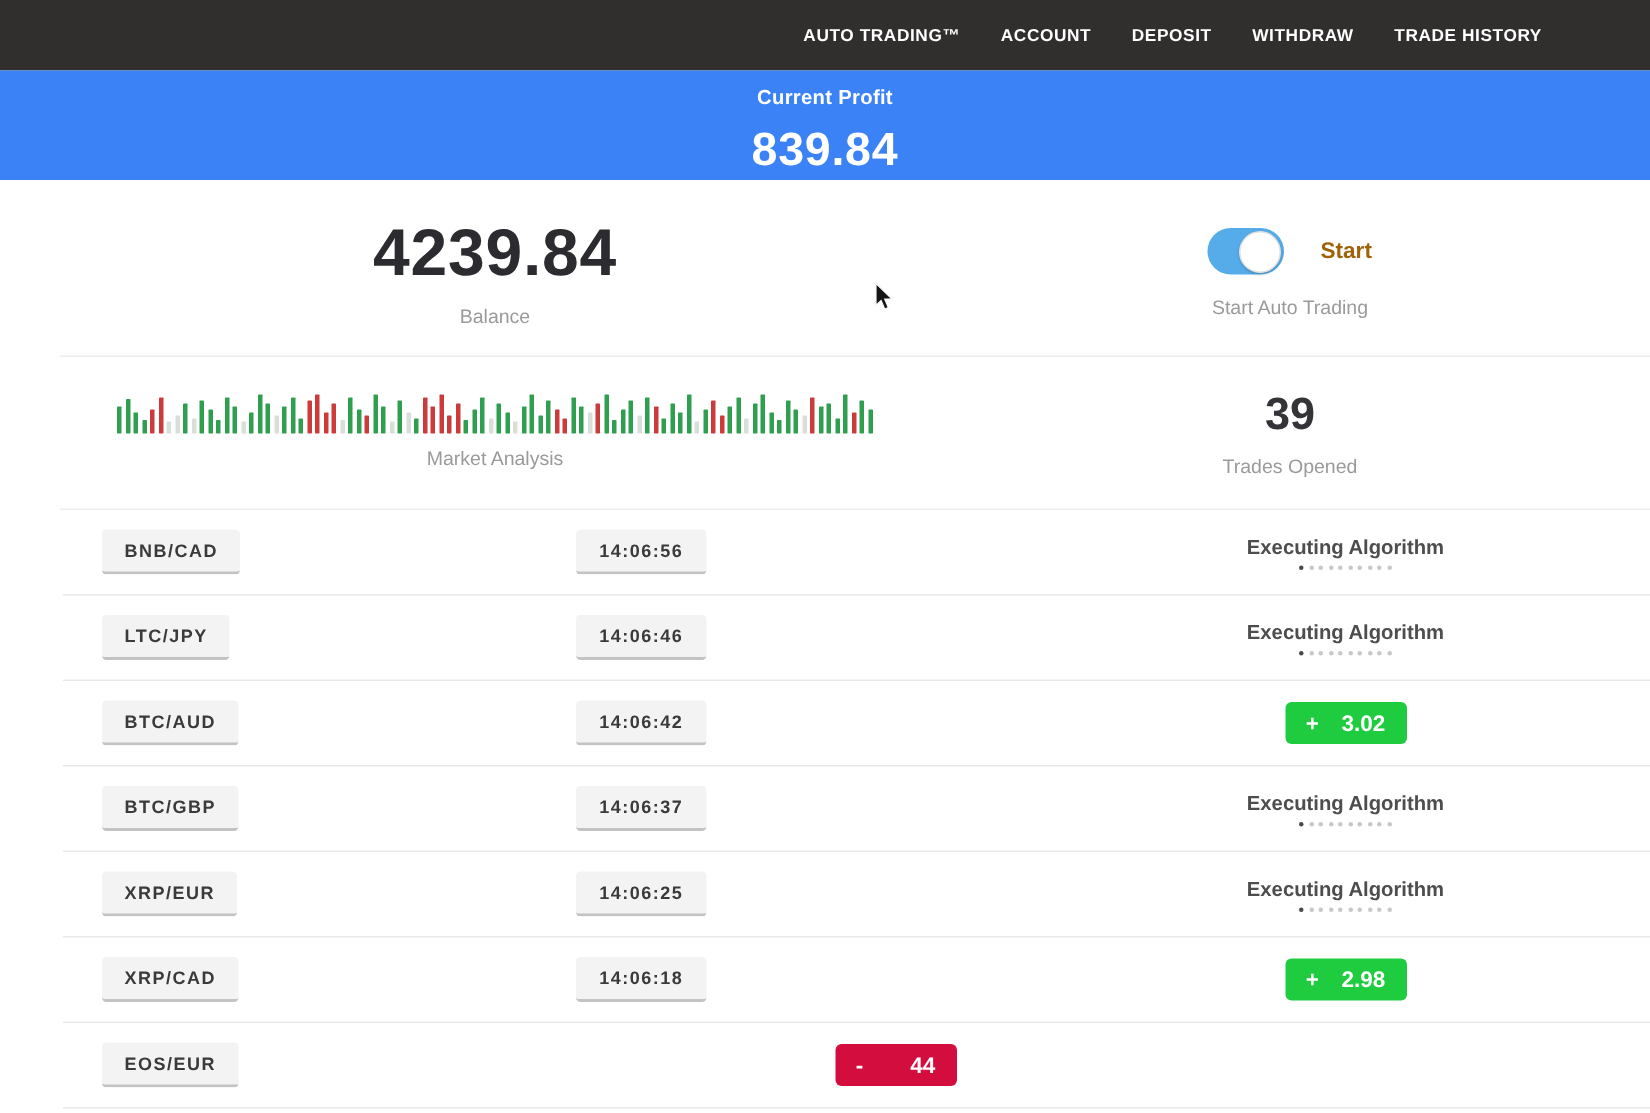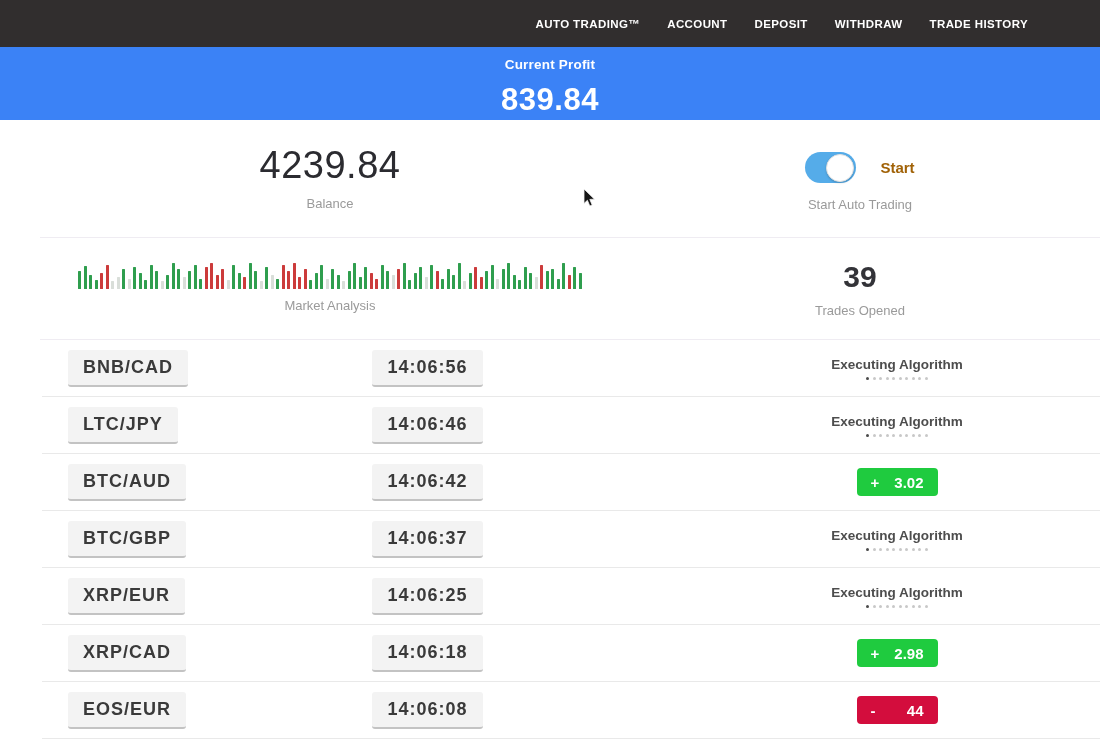--- a/index.html
+++ b/index.html
@@ -47,21 +47,21 @@
   .stats-left  { width: 600px; display: flex; flex-direction: column; align-items: center; }
   .stats-right { width: 500px; display: flex; flex-direction: column; align-items: center; }
 
   .section-1 { height: 118px; border-bottom: 1px solid #efecf2; margin-left: 40px; padding-top: 24px; }
   .section-2 { height: 102px; border-bottom: 1px solid #efecf2; margin-left: 40px; padding-top: 22px; }
   .section-1 .stats-left { width: 580px; }   
   .section-1 .stats-right { width: 480px; }
   .section-2 .stats-left { width: 580px; }
   .section-2 .stats-right { width: 480px; }
 
-  .big-value { font-size: 38px; font-weight: normal; color: #2b2b30; letter-spacing: 0.5px; }
+  .big-value { font-size: 44px; font-weight: bold; color: #2b2b30; letter-spacing: 0.5px; }
   .mid-value { font-size: 30px; font-weight: bold; color: #333338; }
   .stat-label { font-size: 13px; color: #9a9a9a; margin-top: 9px; }
 
   
   .toggle-wrap { display: flex; align-items: center; gap: 24px; margin-top: 8px; }
   .toggle {
     width: 51px; height: 31px; border-radius: 16px;
     background: #55ace9;
     position: relative;
     cursor: pointer;
@@ -95,21 +95,21 @@
     grid-template-columns: 313px 145px 194px 406px;
     align-items: center;
   }
   .pair-cell { padding-left: 26px; }
   .badge-plain {
     display: inline-block;
     background: #f3f3f3;
     border-bottom: 2px solid #c3c3c3;
     border-radius: 3px;
     padding: 7px 15px;
-    font-size: 18px;
+    font-size: 12px;
     font-weight: bold;
     color: #3a3a3a;
     letter-spacing: 1px;
     cursor: pointer;
   }
   .time-cell { text-align: center; }
   .status-cell { text-align: center; }
 
   .exec-label { font-size: 13.5px; font-weight: bold; color: #4d4d4d; }
   .exec-dots { display: flex; justify-content: center; gap: 3.5px; margin-top: 5px; }
@@ -397,23 +397,20 @@
     <div class="status-cell"><span class="result-badge profit">
           <span>+</span>
           <span>2.98</span>
         </span></div>
   </div>
 
   <div class="trade-row">
     <div class="pair-cell">
       <span class="badge-plain">EOS/EUR</span>
     </div>
-    <div class="time-cell">
-      <span class="badge-plain">14:06:08</span>
-    </div>
     <div></div>
     <div class="status-cell"><span class="result-badge loss">
           <span>-</span>
           <span>44</span>
         </span></div>
   </div>
 </div>
 
 <svg class="cursor" width="13" height="18" viewBox="0 0 13 18">
   <path d="M1,0 L1,14.5 L4.4,11.3 L6.8,17 L9.2,16 L6.8,10.4 L11.5,10.2 Z" fill="#151515" stroke="#f5f5f5" stroke-width="0.8"></path>

